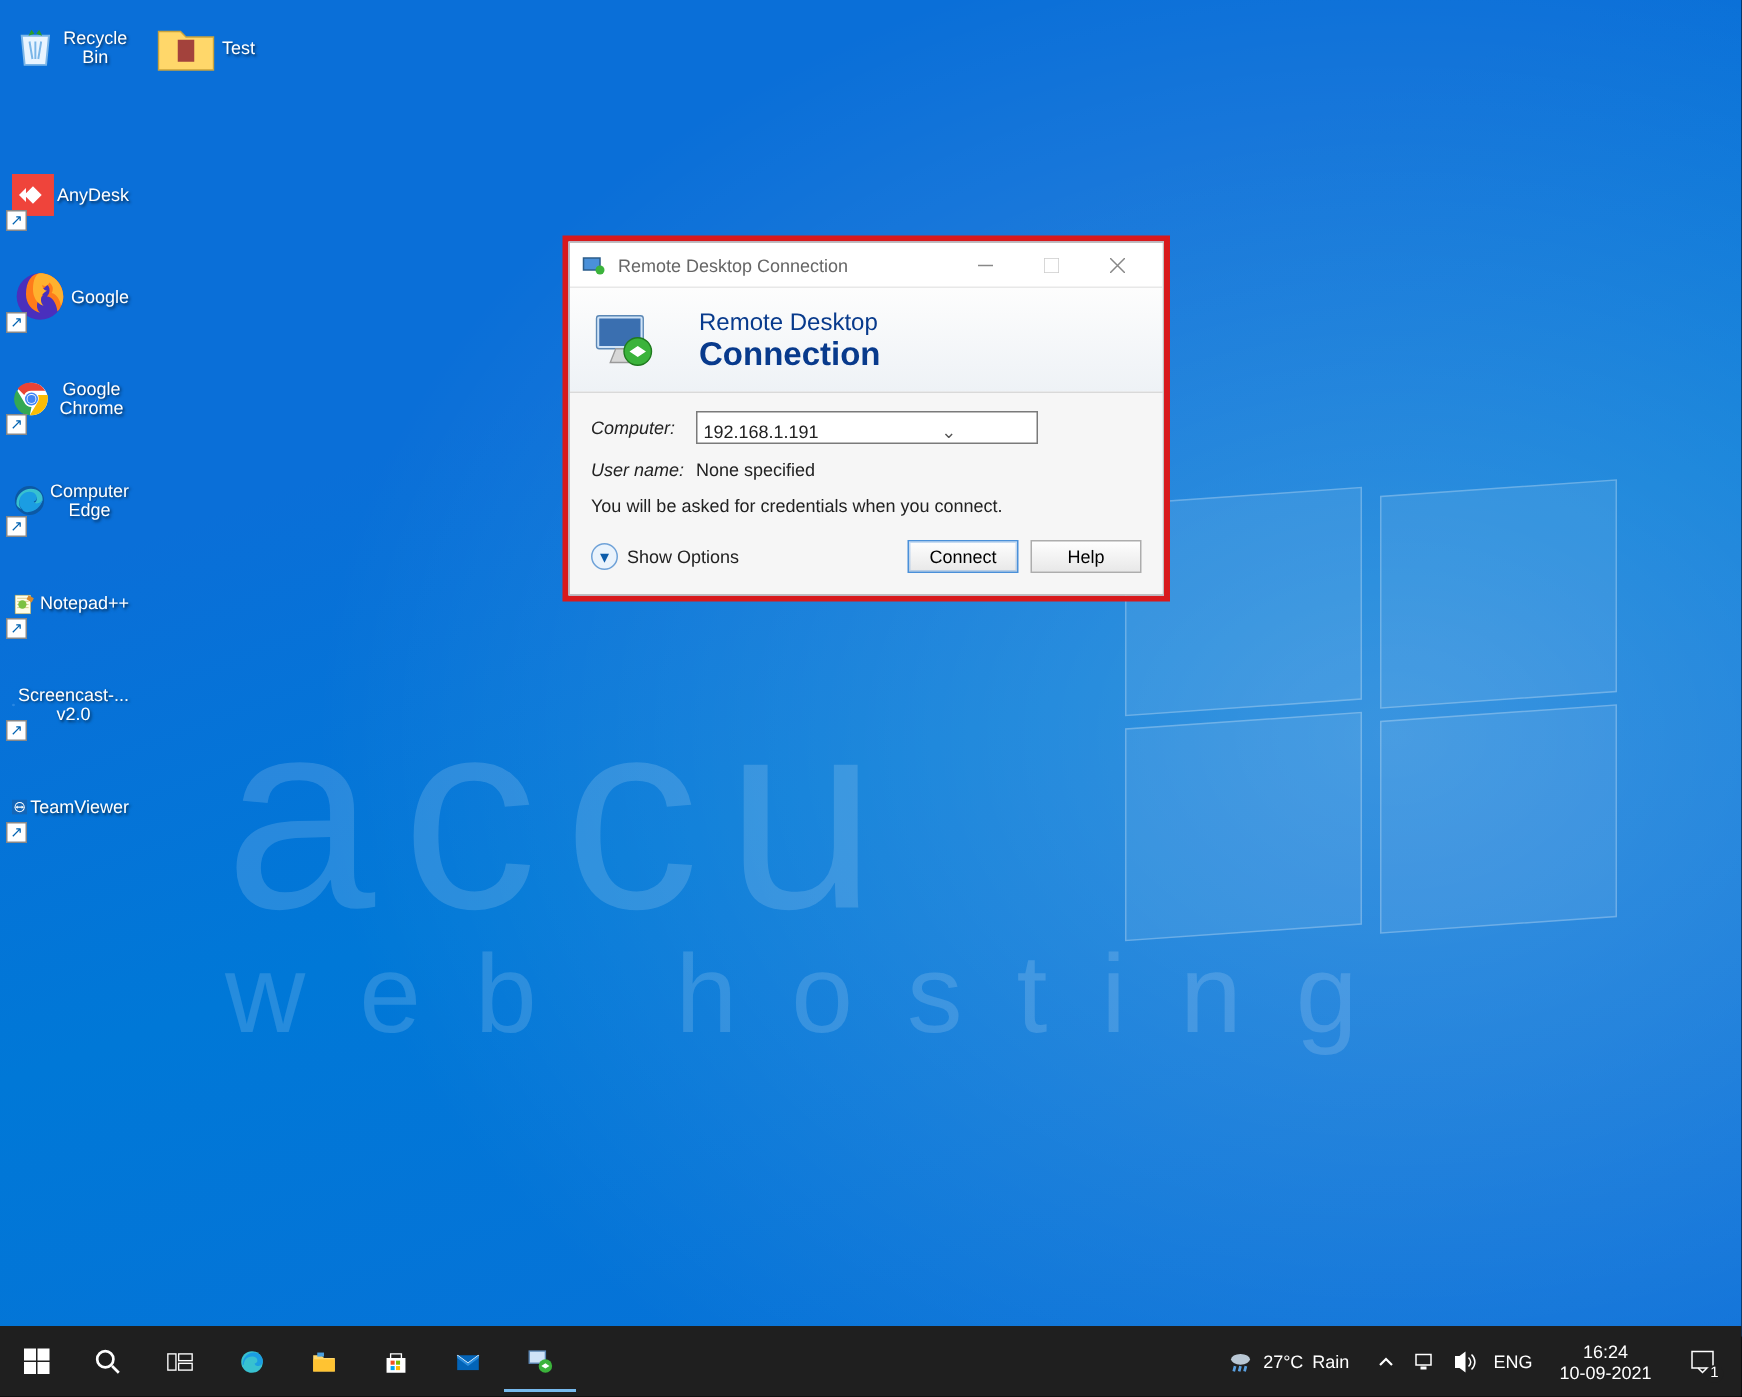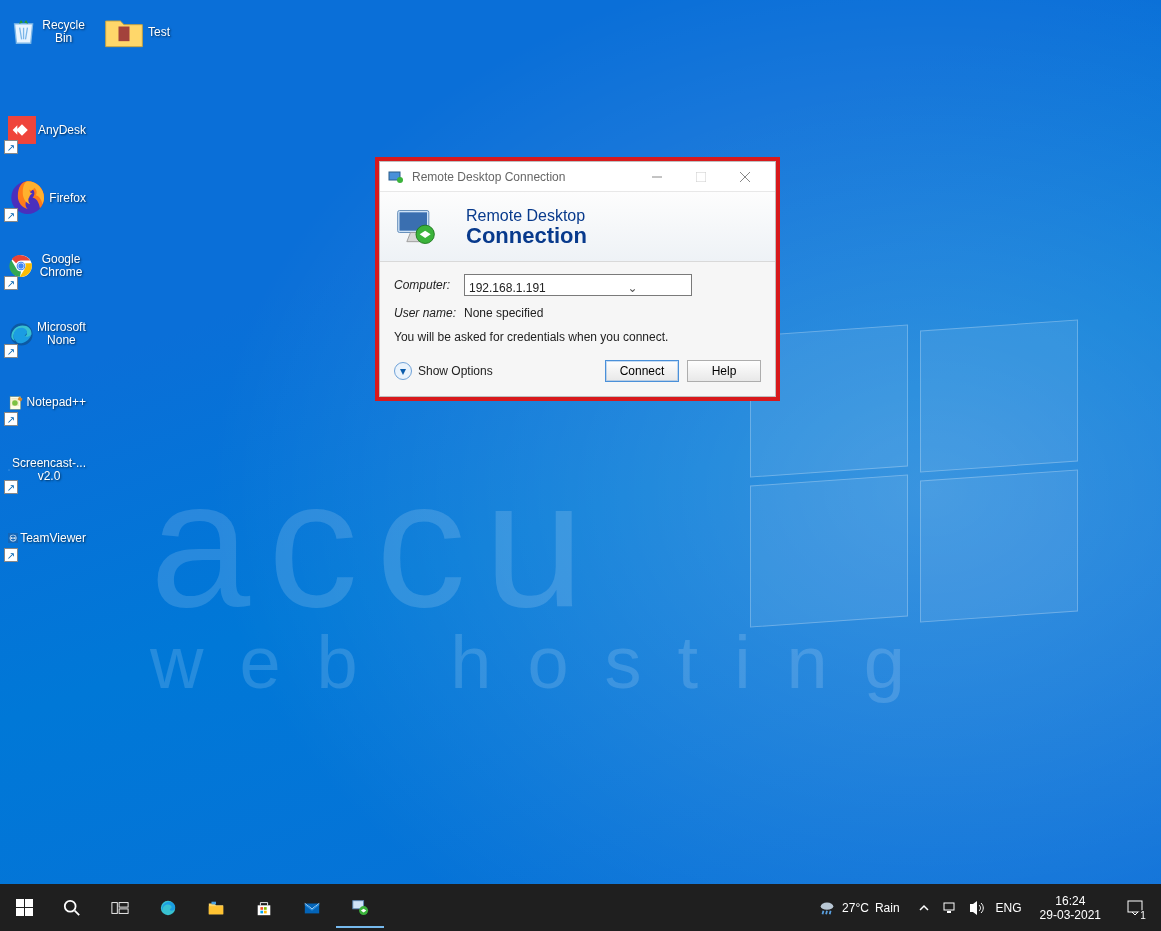--- a/index.html
+++ b/index.html
@@ -114,21 +114,21 @@
     </div>
     <div class="dicon">
       <div class="img">
           <svg viewBox="0 0 48 48">
             <circle cx="24" cy="24" r="20" fill="#4a2fbd"></circle>
             <path d="M24 4c11 0 20 9 20 20 0 5-2 10-5 13-1-8-5-13-9-13 3-3 3-8 0-10-2 4-6 4-8 2-1 4 2 7 5 7-5 3-8 10-3 15-7-2-12-8-12-16 0-11 5-18 12-18z" fill="#ff7b1a"></path>
             <path d="M24 4c11 0 20 9 20 20 0 3-1 6-2 8-1-6-4-10-8-11 2-3 1-7-2-9-1 3-4 4-6 2 0 3 2 5 4 5-5 2-7 9-3 13-6-2-9-8-9-14 0-9 3-14 6-14z" fill="#ffb12e"></path>
           </svg>
           <div class="badge">↗</div>
         </div>
-      <div class="lbl">Firefox</div>
+      <div class="lbl">Google</div>
     </div>
     <div class="dicon">
       <div class="img">
           <svg viewBox="0 0 48 48">
             <circle cx="24" cy="24" r="20" fill="#fff"></circle>
             <path d="M24 4a20 20 0 0 1 17 10H24a10 10 0 0 0-9 5L7 11A20 20 0 0 1 24 4z" fill="#ea4335"></path>
             <path d="M44 24a20 20 0 0 1-22 20l9-15a10 10 0 0 0 1-10h12a20 20 0 0 1 0 5z" fill="#fbbc05"></path>
             <path d="M22 44A20 20 0 0 1 6 13l9 15a10 10 0 0 0 9 6z" fill="#34a853"></path>
             <circle cx="24" cy="24" r="8" fill="#4285f4"></circle>
             <circle cx="24" cy="24" r="6" fill="#fff"></circle>
@@ -140,21 +140,21 @@
     </div>
     <div class="dicon">
       <div class="img">
           <svg viewBox="0 0 48 48">
             <circle cx="24" cy="24" r="20" fill="#0c59a4"></circle>
             <path d="M6 28c0-12 10-20 20-20 10 0 16 6 16 14 0 6-5 8-8 8-4 0-4-3-4-3 2 0 4-2 4-5 0-4-4-8-10-8-8 0-14 6-14 14 0 3 1 6 3 8-4-2-7-5-7-8z" fill="#38c1d0"></path>
             <path d="M14 36c-3-3-4-6-4-10 0-8 6-14 14-14 6 0 10 4 10 8 0 3-2 5-4 5 0 0 0 3 4 3 3 0 8-2 8-8 0 2 0 4-1 6-3 8-11 14-20 14-3 0-5-1-7-4z" fill="#1b9de2"></path>
           </svg>
           <div class="badge">↗</div>
         </div>
-      <div class="lbl">Microsoft None</div>
+      <div class="lbl">Computer Edge</div>
     </div>
     <div class="dicon">
       <div class="img">
           <svg viewBox="0 0 48 48">
             <rect x="6" y="8" width="30" height="36" fill="#fffde8" stroke="#b8a23a"></rect>
             <path d="M10 14h22M10 20h22M10 26h22M10 32h22" stroke="#b8a23a"></path>
             <circle cx="20" cy="26" r="8" fill="#7cc142"></circle>
             <path d="M32 8l10 6-4 8-10-6z" fill="#d98a2b"></path>
           </svg>
           <div class="badge">↗</div>
@@ -336,21 +336,21 @@
         <svg viewBox="0 0 16 16" width="16" height="16">
           <path d="M2 4h3l4-3v14l-4-3H2z" fill="#fff"></path>
           <path d="M11 5c2 2 2 4 0 6M13 3c3 3 3 7 0 10" fill="none" stroke="#fff"></path>
         </svg>
       </div>
     <div class="ticon" style="width:auto;padding:0 4px;">
         <span>ENG</span>
       </div>
     <div class="datetime">
       <div>16:24</div>
-      <div>29-03-2021</div>
+      <div>10-09-2021</div>
     </div>
     <div class="notif">
       <svg viewBox="0 0 18 18" width="18" height="18">
           <rect x="2" y="2" width="14" height="11" fill="none" stroke="#fff"></rect>
           <path d="M6 13l3 3 3-3" fill="none" stroke="#fff"></path>
         </svg>
       <span style="position:absolute;right:6px;bottom:6px;font-size:10px;background:#1f1f1f;border-radius:50%;width:12px;height:12px;line-height:12px;text-align:center;">1</span>
     </div>
   </div>
 </div>

